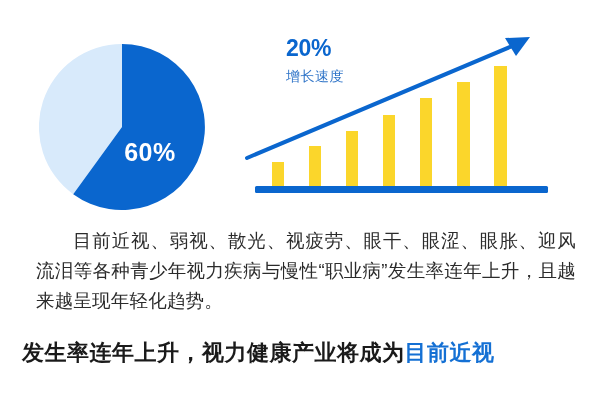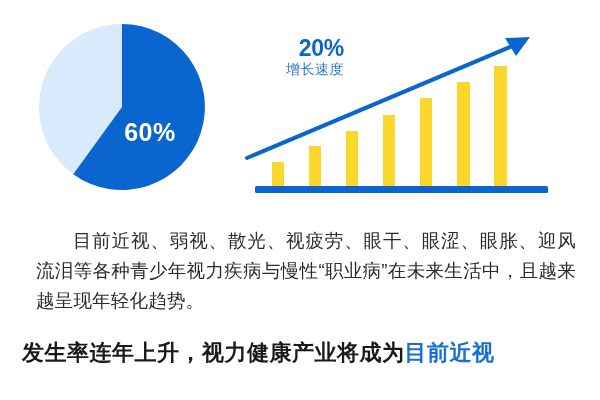--- a/index.html
+++ b/index.html
@@ -24,21 +24,21 @@
     left: 0;
     top: 0;
     width: 600px;
     height: 215px;
   }
 
   
   .pie-wrap {
     position: absolute;
     left: 39px;
-    top: 24px;
+    top: 44px;
     width: 166px;
     height: 166px;
   }
   .pie-svg {
     display: block;
     width: 166px;
     height: 166px;
   }
   .pie-label {
     position: absolute;
@@ -73,28 +73,27 @@
     left: 50px;
     top: 8px;
     line-height: 1.05;
   }
   .growth-pct {
     display: block;
     color: #0A66CE;
     font-size: 23px;
     font-weight: bold;
     letter-spacing: -0.3px;
-    text-align: right;
   }
   .growth-sub {
     display: block;
     color: #2F74C8;
     font-size: 14px;
     font-weight: 500;
-    margin-top: 2px;
+    margin-top: 9px;
     letter-spacing: 0.5px;
   }
 
   
   .body-copy {
     position: absolute;
     left: 36px;
     top: 226px;
     width: 540px;
     color: #2b2b2b;
@@ -162,20 +161,20 @@
       </svg>
       <div class="growth-callout">
         <span class="growth-pct">20%</span>
         <span class="growth-sub">增长速度</span>
       </div>
     </div>
 
   </div>
 
   <div class="body-copy">
-    <p>目前近视、弱视、散光、视疲劳、眼干、眼涩、眼胀、迎风流泪等各种青少年视力疾病与慢性“职业病”在未来生活中，且越来越呈现年轻化趋势。</p>
+    <p>目前近视、弱视、散光、视疲劳、眼干、眼涩、眼胀、迎风流泪等各种青少年视力疾病与慢性“职业病”发生率连年上升，且越来越呈现年轻化趋势。</p>
   </div>
 
   <div class="headline">
     <span>发生率连年上升，视力健康产业将成为</span><span class="accent">目前近视</span>
   </div>
 
 </div>
 
 </body></html>

